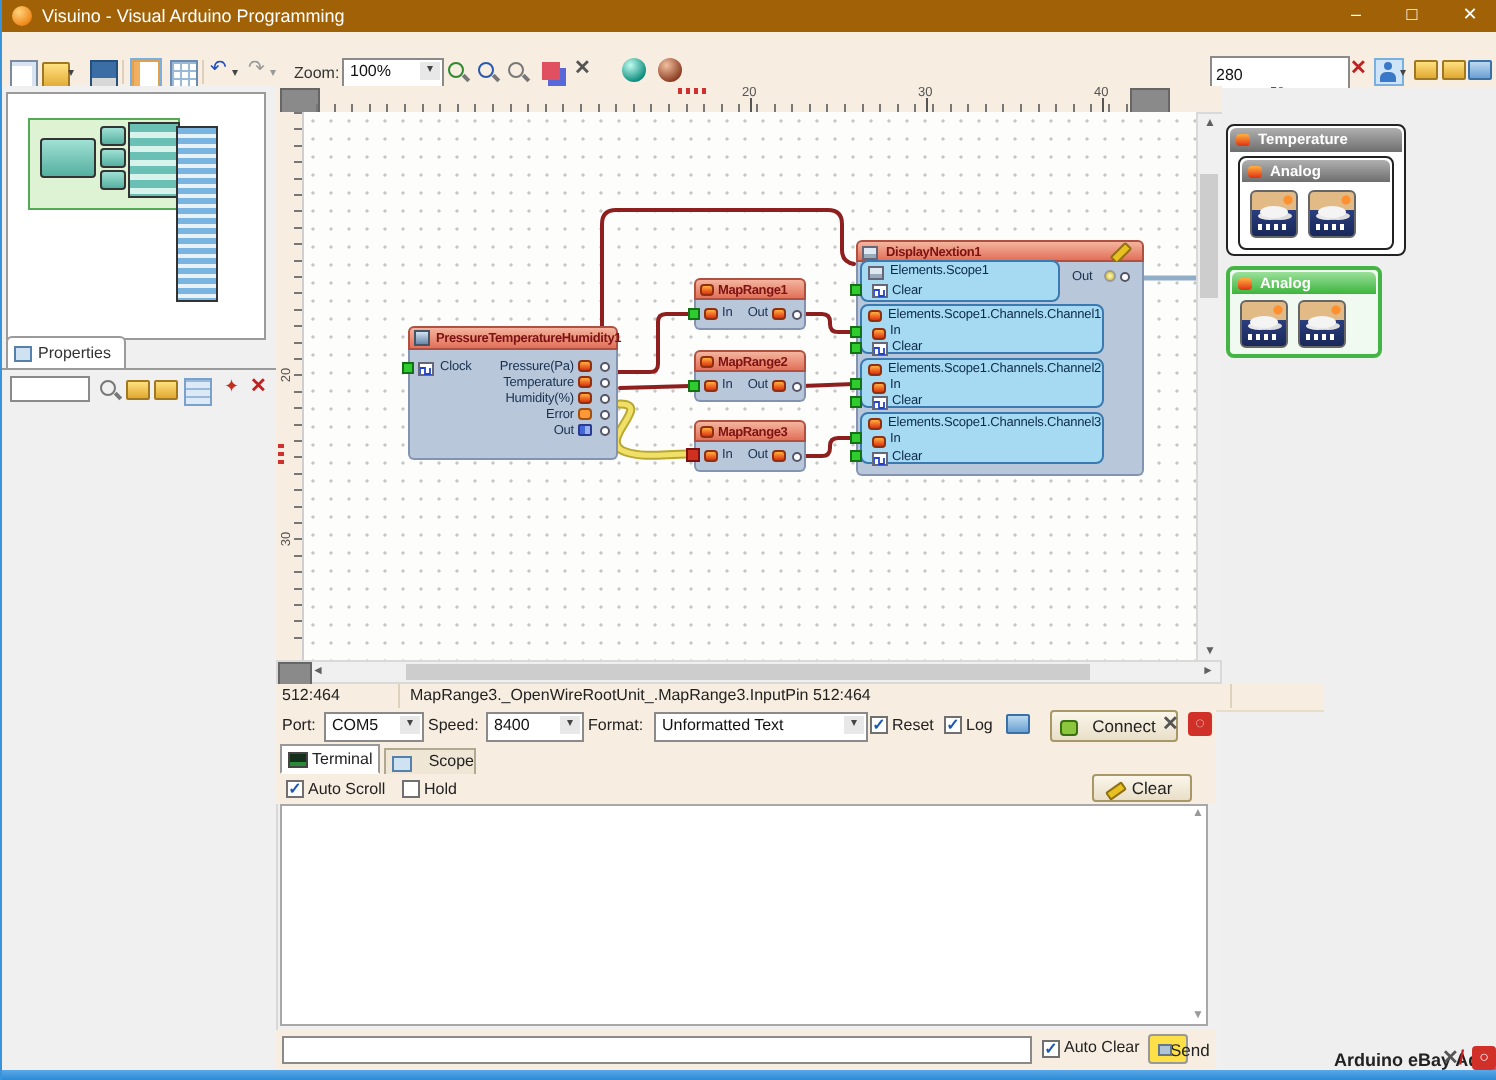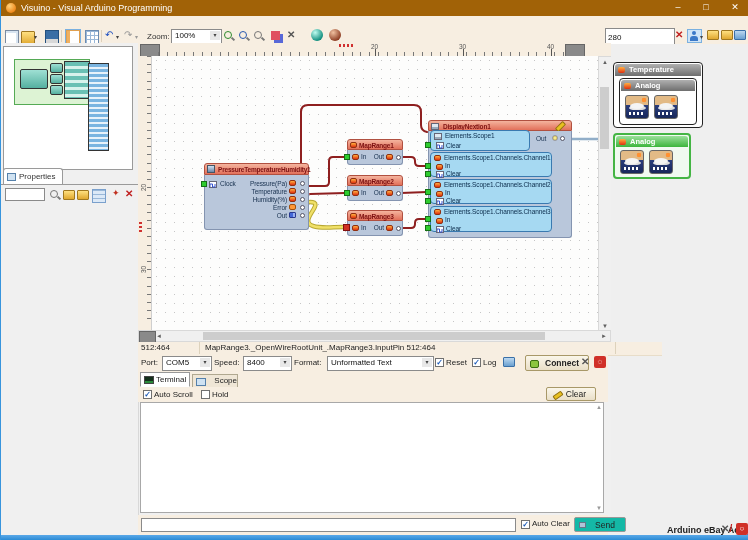--- a/index.html
+++ b/index.html
@@ -439,21 +439,21 @@
     <div class="combo" style="position:absolute;left:189px;top:1px;width:102px;height:13px;">
       <span>Unformatted Text</span><span class="arr">▾</span>
     </div>
     <span class="cb" style="left:297px;top:3px;">✓</span>
     <span class="flbl" style="left:308px;">Reset</span>
     <span class="cb" style="left:334px;top:3px;">✓</span>
     <span class="flbl" style="left:345px;">Log</span>
     <span class="fold13" style="left:365px;top:2px;background:linear-gradient(#bcd8f0,#6aa0d0);border-color:#3a70a8;"></span>
     <div class="btn" style="left:387px;top:0px;width:64px;height:16px;line-height:15px;">
       <span class="plug" style="left:4px;top:4px;"></span>
-      <span style="margin-left:10px;font-weight:bold;">Connect</span>
+      <span style="margin-left:10px;">Connect</span>
     </div>
     <span class="a xtool" style="left:443px;top:1px;">✕</span>
     <span class="a stop-ic" style="left:456px;top:1px;">◌</span>
   </div>
 
   <div class="a tabs">
     <div class="tab active" style="left:2px;top:0px;width:50px;height:15px;padding:2px 0 0 15px;">
       <span class="term-ic" style="left:3px;top:3px;"></span>
       <span>Terminal</span>
     </div>
@@ -477,20 +477,20 @@
   <div class="a term-out">
     <span style="position:absolute;right:1px;top:1px;font-size:6px;color:#999;">▲</span>
     <span style="position:absolute;right:1px;bottom:1px;font-size:6px;color:#999;">▼</span>
     <span style="position:absolute;left:2px;top:2px;font-size:8px;color:#333;"></span>
   </div>
 
   <div class="a sendrow">
     <input class="tinput" style="left: 3px; top: 3px; width: 375px; height: 14px;" value="">
     <span class="cb" style="left:383px;top:5px;">✓</span>
     <span class="flbl" style="left:394px;top:4px;">Auto Clear</span>
-    <div class="btn" style="left:436px;top:2px;width:52px;height:15px;line-height:14px;background:#14b8a6;border-color:#999;">
+    <div class="btn" style="left:436px;top:2px;width:20px;height:15px;line-height:14px;background:#fde047;border-color:#999;">
       <span style="position:absolute;left:4px;top:4px;width:7px;height:6px;background:#b0c4d8;border:1px solid #678;box-sizing:border-box;"></span>
       <span style="margin-left:10px;">Send</span>
     </div>
   </div>
 
   <div class="a bluestrip"></div>
 </div>
 
 </body></html>

